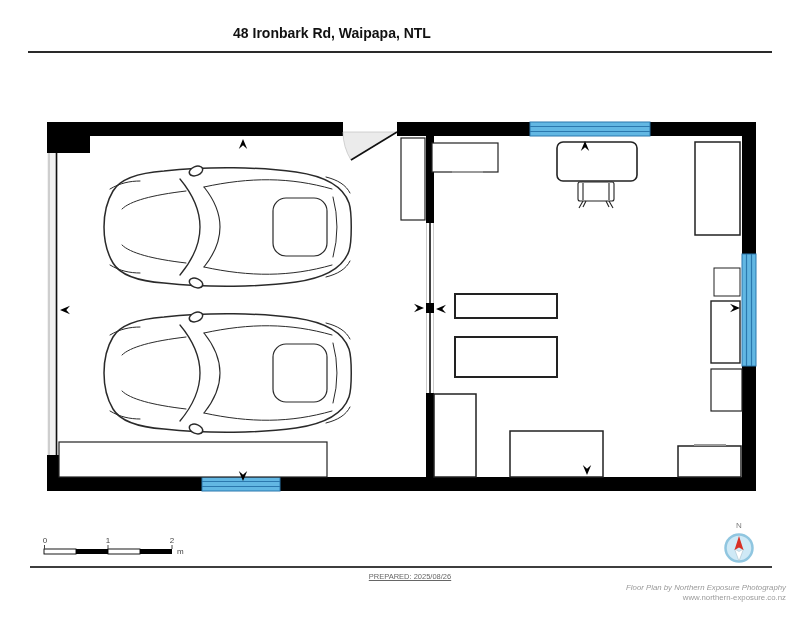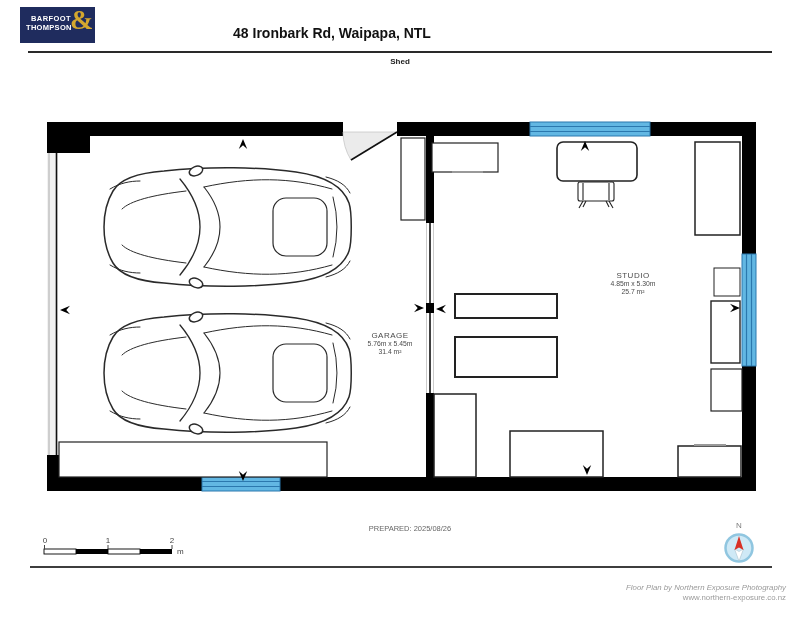--- a/index.html
+++ b/index.html
@@ -25,43 +25,37 @@
   
   .room-label{width:120px;text-align:center;color:#4a4a4a;}
   .room-name{font-size:8px;letter-spacing:.5px;line-height:8px;}
   .room-dims{font-size:6.8px;line-height:8px;}
   .garage-label{left:330px;top:332px;}
   .studio-label{left:573px;top:272px;}
 
   
   .scale-num{width:10px;text-align:center;top:536px;font-size:8px;color:#444;}
   .scale-unit{left:177px;top:547px;font-size:8px;color:#444;}
-  .prepared{left:320px;top:524px;width:180px;text-align:center;font-size:7.5px;color:#666;}
+  .prepared{left:320px;top:572px;width:180px;text-align:center;font-size:7.5px;color:#666;text-decoration:underline;}
   .north-label{left:731px;top:521px;width:16px;text-align:center;font-size:8px;color:#7d7d7d;}
 
   
   .hr-bottom{left:30px;top:566px;width:742px;height:2px;background:#3d3d3d;}
   .disclaimer{left:30px;top:573px;width:740px;font-size:7.4px;color:#7a7a7a;white-space:nowrap;}
   .credit{right:14px;text-align:right;font-size:7.8px;color:#9a9a9a;}
   .credit1{top:583px;font-style:italic;}
   .credit2{top:593px;text-align:center;}
 </style>
 </head>
 <body>
 
 <div id="page">
 
-  <div class="abs logo">
-    <span class="logo-l1">BARFOOT</span>
-    <span class="logo-l2">THOMPSON</span>
-    <span class="logo-amp">&amp;</span>
-  </div>
   <div class="abs title">48 Ironbark Rd, Waipapa, NTL</div>
   <div class="abs hr-top"></div>
-  <div class="abs subtitle">Shed</div>
 
   <svg class="abs plan-svg" width="800" height="618" viewBox="0 0 800 618">
     <defs>
       <path id="dart" d="M0,0 L4.2,10 L0,6.3 L-4.2,10 Z" fill="#000"></path>
       <g id="car" stroke="#2a2a2a" stroke-width="1.5" fill="#ffffff" stroke-linecap="round">
         <path d="M64,4 C36,6 20,12 13,24 C7,34 4,46 4,60 C4,74 7,86 13,96 C20,108 36,114 64,116
                  C110,121 160,120 196,115 C224,111 243,101 249,84 C252,75 252,45 249,36
                  C243,19 224,9 196,5 C160,0 110,-1 64,4 Z"></path>
         <path d="M10,22 C20,16 30,14 40,14" fill="none" stroke-width="1"></path>
         <path d="M10,98 C20,104 30,106 40,106" fill="none" stroke-width="1"></path>
@@ -180,30 +174,20 @@
       <line x1="172" y1="545" x2="172" y2="549" stroke="#444" stroke-width="1"></line>
     </g>
 
     <g>
       <circle cx="739" cy="548" r="13.5" fill="#cfe9f6" stroke="#90c6e0" stroke-width="2.5"></circle>
       <path d="M739,561 L734.5,549 L739,551.5 L743.5,549 Z" fill="#fff" stroke="#9fb6c2" stroke-width="0.5"></path>
       <path d="M739,536 L743.5,550 L739,547.5 L734.5,550 Z" fill="#d93025"></path>
     </g>
   </svg>
 
-  <div class="abs room-label garage-label">
-    <div class="room-name">GARAGE</div>
-    <div class="room-dims">5.76m x 5.45m</div>
-    <div class="room-dims">31.4 m²</div>
-  </div>
-  <div class="abs room-label studio-label">
-    <div class="room-name">STUDIO</div>
-    <div class="room-dims">4.85m x 5.30m</div>
-    <div class="room-dims">25.7 m²</div>
-  </div>
 
   <span class="abs scale-num" style="left:40px;">0</span>
   <span class="abs scale-num" style="left:103px;">1</span>
   <span class="abs scale-num" style="left:167px;">2</span>
   <span class="abs scale-unit">m</span>
   <div class="abs prepared">PREPARED: 2025/08/26</div>
   <div class="abs north-label">N</div>
 
   <div class="abs hr-bottom"></div>
   <div class="abs credit credit1">Floor Plan by Northern Exposure Photography</div>

